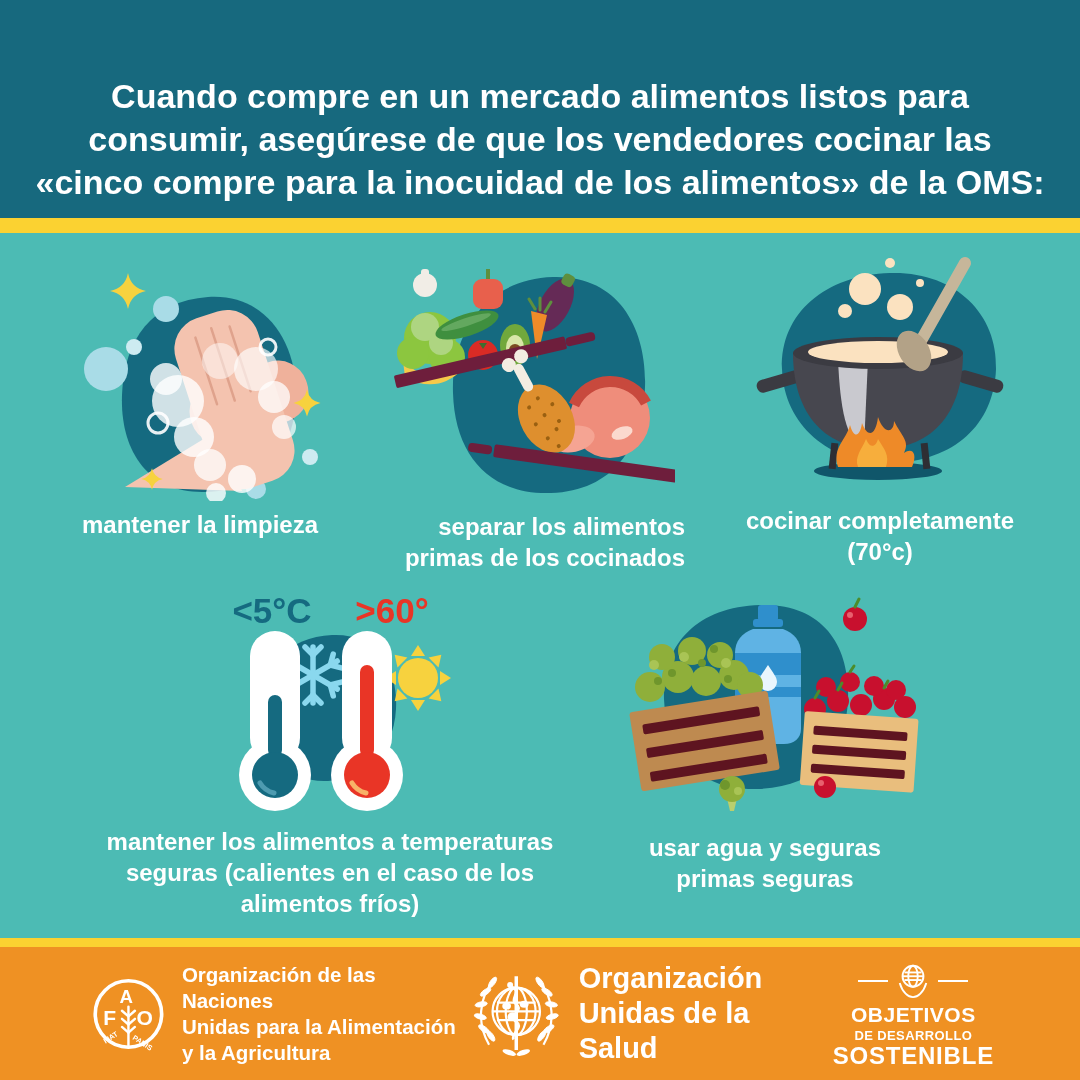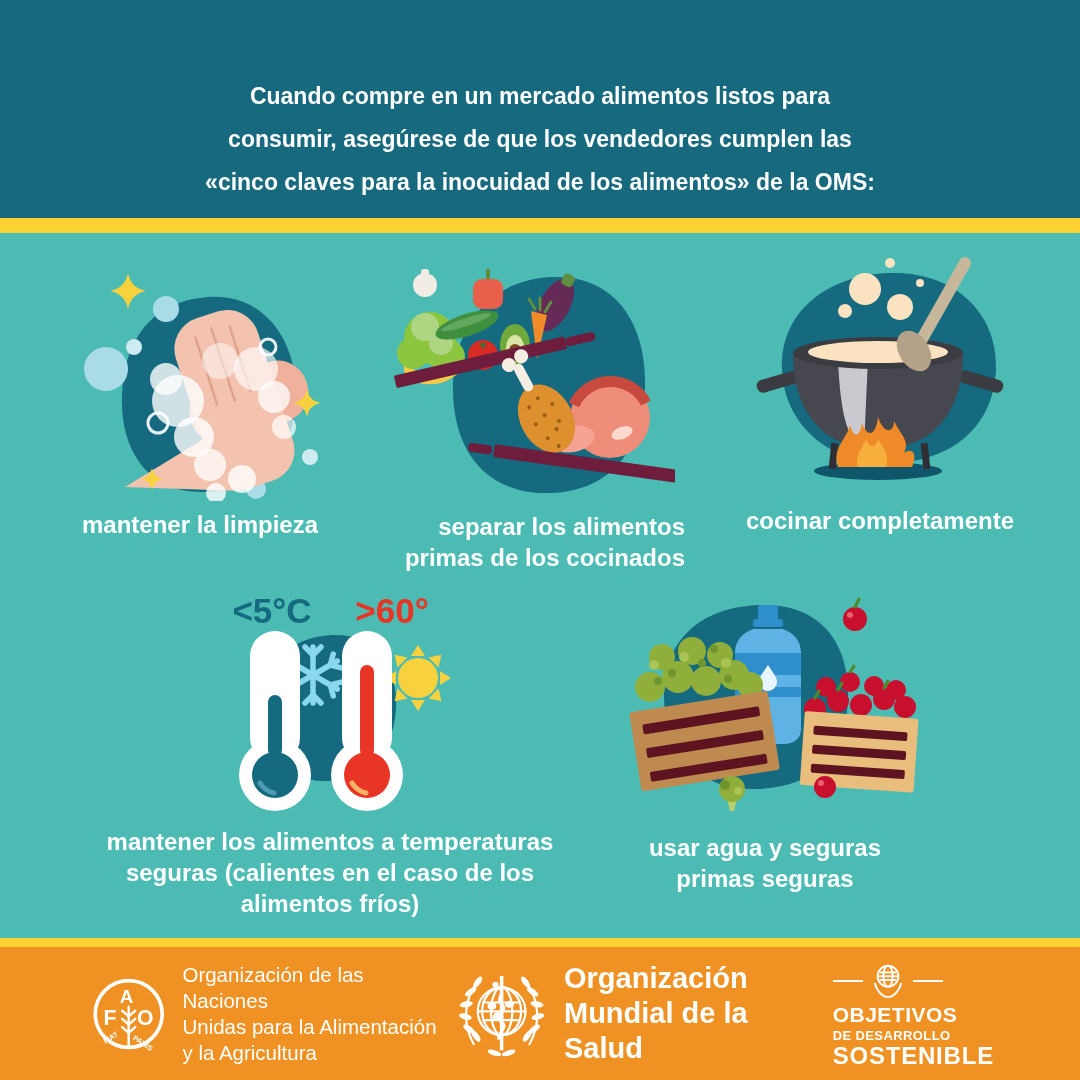--- a/index.html
+++ b/index.html
@@ -2,60 +2,60 @@
 <html><head>
 <meta charset="utf-8">
 <style>
   html,body{margin:0;padding:0;background:#fff;}
   .poster{position:relative;width:1080px;height:1080px;overflow:hidden;
           font-family:"Liberation Sans","DejaVu Sans",sans-serif;}
   
   .header{position:absolute;top:0;left:0;width:1080px;height:218px;background:#17697E;
           display:flex;flex-direction:column;justify-content:flex-end;align-items:center;
           padding-bottom:14px;box-sizing:border-box;}
-  .header-line{color:#fff;font-size:23px;line-height:43px;font-weight:600;text-align:center;white-space:nowrap;}
+  .header-line{color:#fff;font-size:34px;line-height:43px;font-weight:600;text-align:center;white-space:nowrap;}
   .bar{position:absolute;left:0;width:1080px;background:#FBD231;}
   .bar-top{top:218px;height:15px;}
   .bar-bottom{top:938px;height:9px;}
   .main{position:absolute;top:233px;left:0;width:1080px;height:705px;background:#4CBBB4;}
   .footer{position:absolute;top:947px;left:0;width:1080px;height:133px;background:#EF9123;
           display:flex;align-items:center;justify-content:space-between;
           padding:0 86px 0 92px;box-sizing:border-box;}
   
   .key{position:absolute;text-align:center;}
   .key1{left:40px;top:18px;width:320px;}
   .key2{left:365px;top:20px;width:320px;text-align:right;}
   .key3{left:720px;top:14px;width:320px;}
   .key4{left:75px;top:350px;width:510px;}
   .key5{left:570px;top:356px;width:390px;}
   .art{display:block;margin:0 auto;}
   .caption{margin-top:8px;color:#fff;font-size:24px;line-height:31px;font-weight:600;}
   .caption span{display:block;}
   
   .logo-block{display:flex;align-items:center;}
-  .fao-text{margin-left:17px;color:#fff;font-size:20.5px;line-height:26px;font-weight:normal;}
+  .fao-text{margin-left:17px;color:#fff;font-size:20.5px;line-height:26px;font-weight:bold;}
   .fao-text span{display:block;}
   .who-text{margin-left:14px;color:#fff;font-size:29px;line-height:35px;font-weight:bold;}
   .who-text span{display:block;}
-  .sdg{display:flex;flex-direction:column;color:#fff;}
+  .sdg{display:flex;flex-direction:column;align-items:center;color:#fff;}
   .sdg-top{display:flex;align-items:center;gap:6px;margin-bottom:2px;}
   .sdg-rule{width:30px;height:2px;background:#fff;}
   .sdg-l1{font-size:21px;font-weight:bold;letter-spacing:.5px;line-height:24px;}
   .sdg-l2{font-size:13px;font-weight:bold;letter-spacing:.4px;line-height:17px;}
   .sdg-l3{font-size:24px;font-weight:bold;letter-spacing:.8px;line-height:23px;}
 </style>
 </head>
 <body>
 
 <div class="poster">
 
   <div class="header">
     <div class="header-line">Cuando compre en un mercado alimentos listos para</div>
-    <div class="header-line">consumir, asegúrese de que los vendedores cumplen las</div>
-    <div class="header-line">«cinco claves para la inocuidad de los alimentos» de la OMS:</div>
+    <div class="header-line">consumir, asegúrese de que los vendedores cocinar las</div>
+    <div class="header-line">«cinco compre para la inocuidad de los alimentos» de la OMS:</div>
   </div>
   <div class="bar bar-top"></div>
 
   <div class="main">
 
     <div class="key key1">
       <svg class="art" width="260" height="250" viewBox="0 0 260 250">
         <path d="M138,46 C196,42 228,92 226,148 C224,202 190,240 134,241 C78,242 50,200 52,144 C54,88 82,50 138,46 Z" fill="#156A80"></path>
         <circle cx="36" cy="118" r="22" fill="#A9DCE7"></circle>
           <circle cx="96" cy="58" r="13" fill="#A9DCE7"></circle>
@@ -198,20 +198,21 @@
           <line x1="215" y1="16" x2="172" y2="92" stroke="#C6B69A" stroke-width="12" stroke-linecap="round"></line>
           <ellipse cx="164" cy="104" rx="15" ry="22" fill="#B3A287" transform="rotate(-32 164 104)"></ellipse>
         </g>
         <g>
           <path d="M88,220 C82,200 96,194 100,178 C104,192 110,190 112,176 C118,192 126,188 128,170 C134,188 144,186 144,174 C152,190 160,194 154,206 C162,200 168,206 162,220 Z" fill="#EE8A28"></path>
           <path d="M108,220 C104,210 112,202 116,192 C120,202 126,200 128,192 C134,202 140,208 136,220 Z" fill="#F7AE3C"></path>
         </g>
       </svg>
       <div class="caption">
         <span>cocinar completamente</span>
+        <span>(70°c)</span>
       </div>
     </div>
 
     <div class="key key4">
       <svg class="art" width="280" height="235" viewBox="0 0 280 235">
         <text x="82" y="40" text-anchor="middle" font-size="35" font-weight="bold" fill="#156A80">&lt;5°C</text>
         <text x="202" y="40" text-anchor="middle" font-size="35" font-weight="bold" fill="#E93526">&gt;60°</text>
         <path d="M142,52 C188,50 208,86 206,126 C204,166 178,196 138,198 C98,200 70,170 70,126 C70,84 98,54 142,52 Z" fill="#156A80"></path>
         <g stroke="#8AD8EE" stroke-width="5.5" stroke-linecap="round">
           <g transform="rotate(0 123 92)">
@@ -431,21 +432,21 @@
           <ellipse cx="26" cy="80" rx="7" ry="2.8" transform="rotate(55 26 80)"></ellipse>
         </g>
         <use href="#who-branch" transform="translate(110,0) scale(-1,1)"></use>
         <g fill="#FFFFFF">
           <ellipse cx="47" cy="99" rx="8" ry="3" transform="rotate(18 47 99)"></ellipse>
           <ellipse cx="63" cy="99" rx="8" ry="3" transform="rotate(-18 63 99)"></ellipse>
         </g>
       </svg>
       <div class="who-text">
         <span>Organización</span>
-        <span>Mundial de la Salud</span>
+        <span>Unidas de la Salud</span>
       </div>
     </div>
 
     <div class="sdg">
       <div class="sdg-top">
         <div class="sdg-rule"></div>
         <svg width="38" height="40" viewBox="0 0 40 40">
           <g stroke="#FFFFFF" fill="none" stroke-width="2">
             <circle cx="20" cy="15" r="11"></circle>
             <line x1="11" y1="11" x2="29" y2="11"></line>

